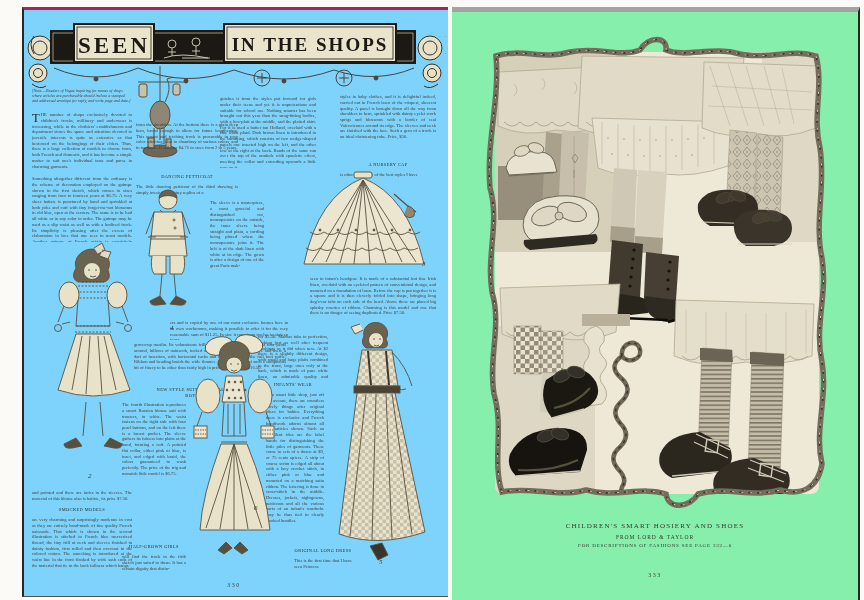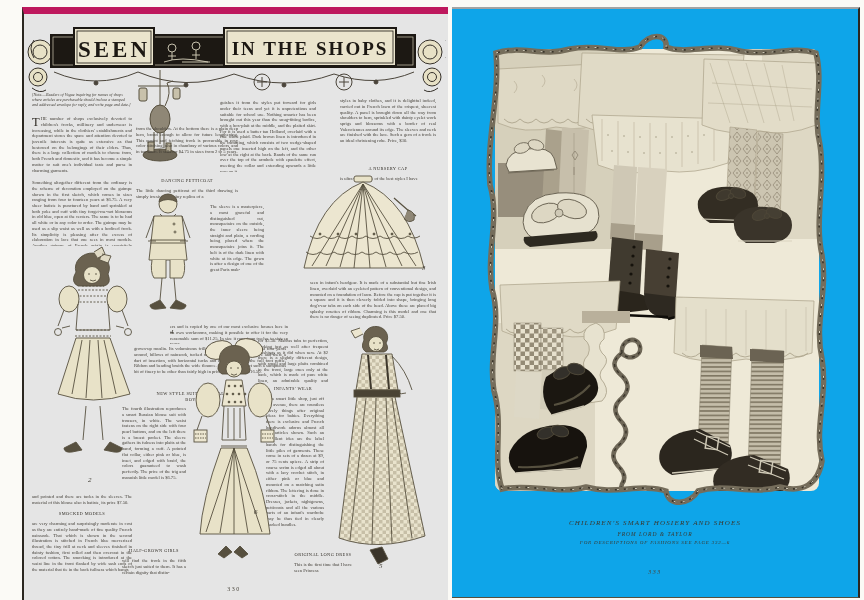--- a/index.html
+++ b/index.html
@@ -1,22 +1,22 @@
 <!DOCTYPE html>
 <html><head>
 <meta charset="utf-8">
 <style>
   html,body{margin:0;padding:0}
   body{width:864px;height:600px;background:#fbfaf6;position:relative;overflow:hidden;
        font-family:"Liberation Serif",serif;}
   .page{position:absolute;}
-  #pageL{left:22px;top:7px;width:424px;height:586px;background:#e5e5e5;
-         border-left:2px solid #2b2720;border-top:7px solid #be185d;border-bottom:1px solid #55503f;}
-  #pageR{left:452px;top:7px;width:406px;height:588px;background:#0ea5e9;
-         border-right:2px solid #2b2720;border-top:2px solid #a3a3a3;border-bottom:1px solid #55503f;font-style:italic;}
+  #pageL{left:22px;top:7px;width:424px;height:586px;background:#7dd3fc;
+         border-left:2px solid #2b2720;border-top:3px solid #be185d;border-bottom:1px solid #55503f;}
+  #pageR{left:452px;top:7px;width:406px;height:588px;background:#86efac;
+         border-right:2px solid #2b2720;border-top:5px solid #a3a3a3;border-bottom:1px solid #55503f;}
   #gutter{position:absolute;left:440px;top:7px;width:18px;height:588px;
 03        background:linear-gradient(90deg,rgba(90,82,60,0),rgba(90,82,60,.28) 40%,rgba(250,250,245,.9) 55%,rgba(90,82,60,.18) 70%,rgba(90,82,60,0));}
   .tbox{position:absolute;overflow:hidden;color:#45413a;}
   .tin{font-size:9.2px;line-height:1.24;text-align:justify;transform:scale(.5);
        transform-origin:0 0;width:200%;}
   .note .tin{font-style:italic;font-size:8.2px;text-align:left;}
   .shead{color:#2e2a23;}
   .shead .tin{text-align:center;font-size:8.8px;letter-spacing:.8px;}
   .dropcap{float:left;font-size:25px;line-height:21px;padding-right:2px;color:#2e2a23;}
   .figlabel{position:absolute;font-size:7px;font-style:italic;color:#3a362d;}

